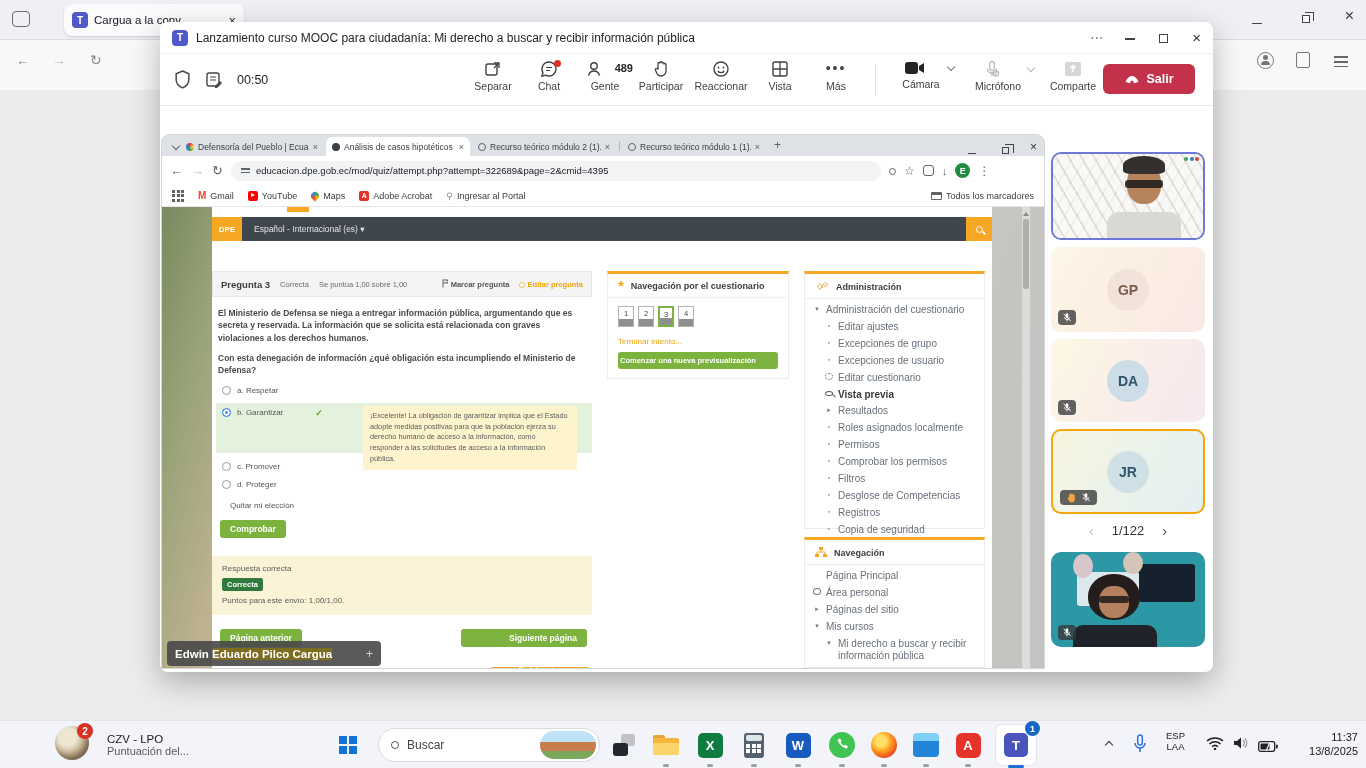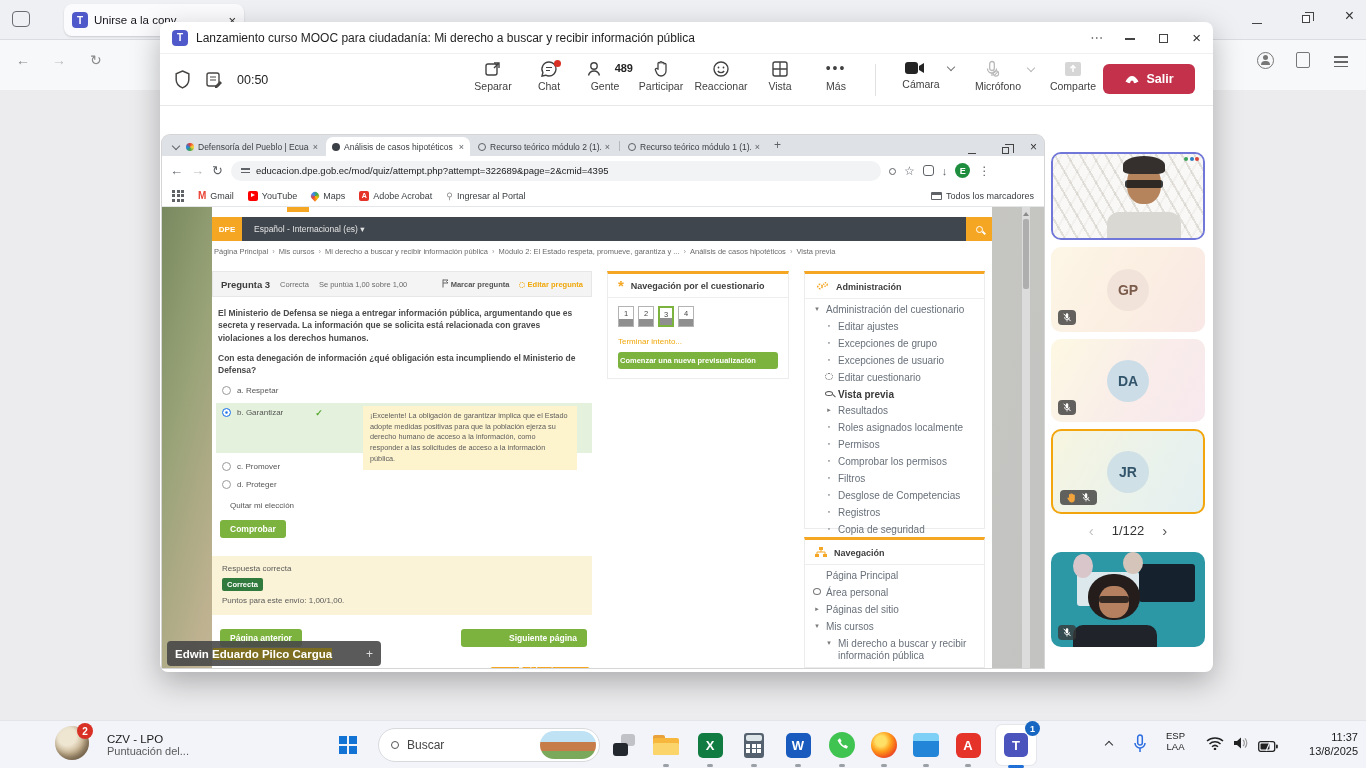--- a/index.html
+++ b/index.html
@@ -134,21 +134,21 @@
 </style>
 </head>
 <body>
 
 <div class="screen">
 
   <div class="ff-strip">
     <div class="abs" style="left:12px;top:11px;width:18px;height:16px;border:1.6px solid #6b6b74;border-radius:4px;"></div>
     <div class="ff-tab">
       <span class="tlogo">T</span>
-      <span class="ff-tab-label">Unirse a la conv...</span>
+      <span class="ff-tab-label">Cargua a la conv...</span>
       <span class="i-close">×</span>
     </div>
     <div class="abs" style="right:104px;top:13px;"><span class="i-min"></span></div>
     <div class="abs" style="right:56px;top:9px;"><span class="i-restore"></span></div>
     <div class="abs" style="right:12px;top:7px;"><span class="i-close" style="font-size:16px;">×</span></div>
   </div>
   <div class="ff-content">
 
     <div class="abs" style="left:16px;top:12px;font-size:14px;color:#8a8a8a;">←</div>
     <div class="abs" style="left:52px;top:12px;font-size:14px;color:#bdbdbd;">→</div>
@@ -378,21 +378,20 @@
       <div class="c-content">
         <div class="mpage">
           <div class="abs" style="left:75px;top:0;width:22px;height:5px;background:#f5a623;"></div>
           <div class="mnav">
             <div class="dpe">DPE</div>
             <div class="mlang">Español - Internacional (es) ▾</div>
             <div class="msearch">
                 <span class="mag"></span>
               </div>
           </div>
-          <div class="crumbs"><span class="crumb">Página Principal</span><span class="crumb">Mis cursos</span><span class="crumb">Mi derecho a buscar y recibir información pública</span><span class="crumb">Módulo 2: El Estado respeta, promueve, garantiza y ...</span><span class="crumb">Análisis de casos hipotéticos</span><span class="crumb">Vista previa</span></div>
 
           <div class="qcard">
             <div class="qhead">
               <span class="qtitle">Pregunta 3</span>
               <span class="qmeta">Correcta</span>
               <span class="qmeta">Se puntúa 1,00 sobre 1,00</span>
               <span class="qflag" style="margin-left:auto;"><svg width="7" height="9" viewBox="0 0 7 9" style="vertical-align:-1px;">
                     <path d="M1 .5v8M1 1h5L4.5 2.5 6 4H1" fill="none" stroke="#666" stroke-width="1"></path>
                   </svg> <span>Marcar pregunta</span></span>
               <span class="qedit"><span style="display:inline-block;width:6px;height:6px;border:1.5px dotted #f0a70a;border-radius:50%;vertical-align:-1px;"></span> <span>Editar pregunta</span></span>

